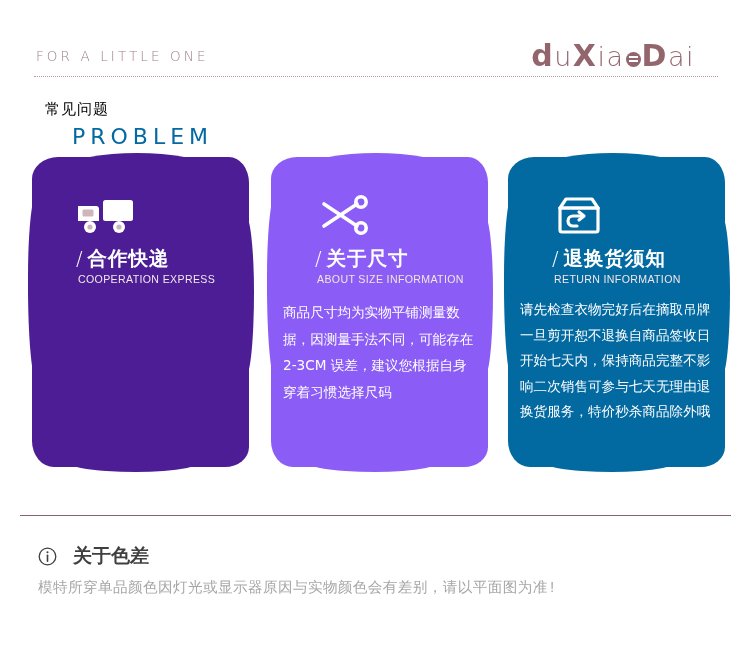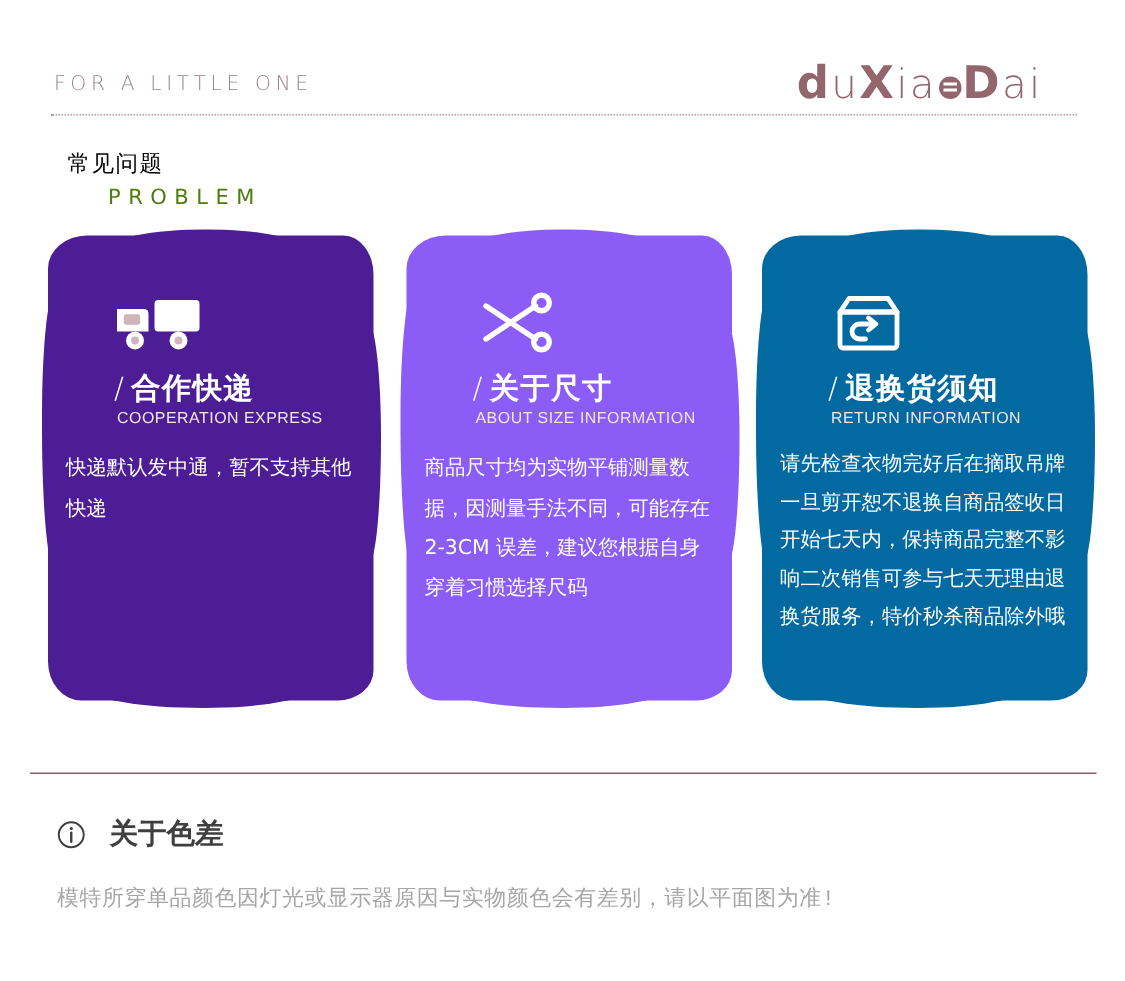--- a/index.html
+++ b/index.html
@@ -82,23 +82,23 @@
     top: 100px;
     font-size: 15px;
     color: #000000;
     letter-spacing: 1px;
     font-family: "DejaVu Sans", sans-serif;
   }
   #section-title-en {
     position: absolute;
     left: 72px;
     top: 124px;
-    font-size: 14px;
+    font-size: 22px;
     letter-spacing: 5px;
-    color: #4d7c0f;
+    color: #0369a1;
     font-family: "DejaVu Sans", sans-serif;
     font-weight: 400;
   }
 
   
   #cards {
     position: absolute;
     left: 0;
     top: 157px;
     width: 750px;
@@ -221,21 +221,21 @@
   }
   #info-icon {
     display: inline-block;
     width: 19px;
     height: 19px;
     flex: none;
   }
   #color-note-text {
     position: absolute;
     left: 38px;
-    top: 64px;
+    top: 53px;
     font-size: 14.6px;
     color: #a6a6a6;
     letter-spacing: 0.4px;
     font-family: Liberation Mono, monospace;
     white-space: nowrap;
   }
 </style>
 </head>
 <body>
 
@@ -261,21 +261,20 @@
         <rect x="4.5" y="17.5" width="11" height="7" rx="1.5" fill="#cfb4bc"></rect>
         <rect x="25" y="8" width="30" height="21" rx="2.5"></rect>
         <circle cx="12" cy="35" r="6"></circle>
         <circle cx="12" cy="35" r="2.6" fill="#cfb4bc"></circle>
         <circle cx="41" cy="35" r="6"></circle>
         <circle cx="41" cy="35" r="2.6" fill="#cfb4bc"></circle>
       </svg>
     </div>
     <div class="card-title"><span class="slash">/</span><span>合作快递</span></div>
     <div class="card-subtitle">COOPERATION EXPRESS</div>
-    <div class="card-body">快递默认发中通，暂不支持其他快递</div>
   </div>
 
   <div class="card" id="card-size">
     <span class="blob-a"></span>
     <span class="blob-b"></span>
     <span class="blob-c"></span>
     <span class="blob-d"></span>
     <div class="card-icon">
       <svg width="58" height="50" viewBox="0 0 58 50" fill="none" stroke="#ffffff" stroke-width="3.6" stroke-linecap="round">
         <line x1="7" y1="12" x2="40" y2="34"></line>

